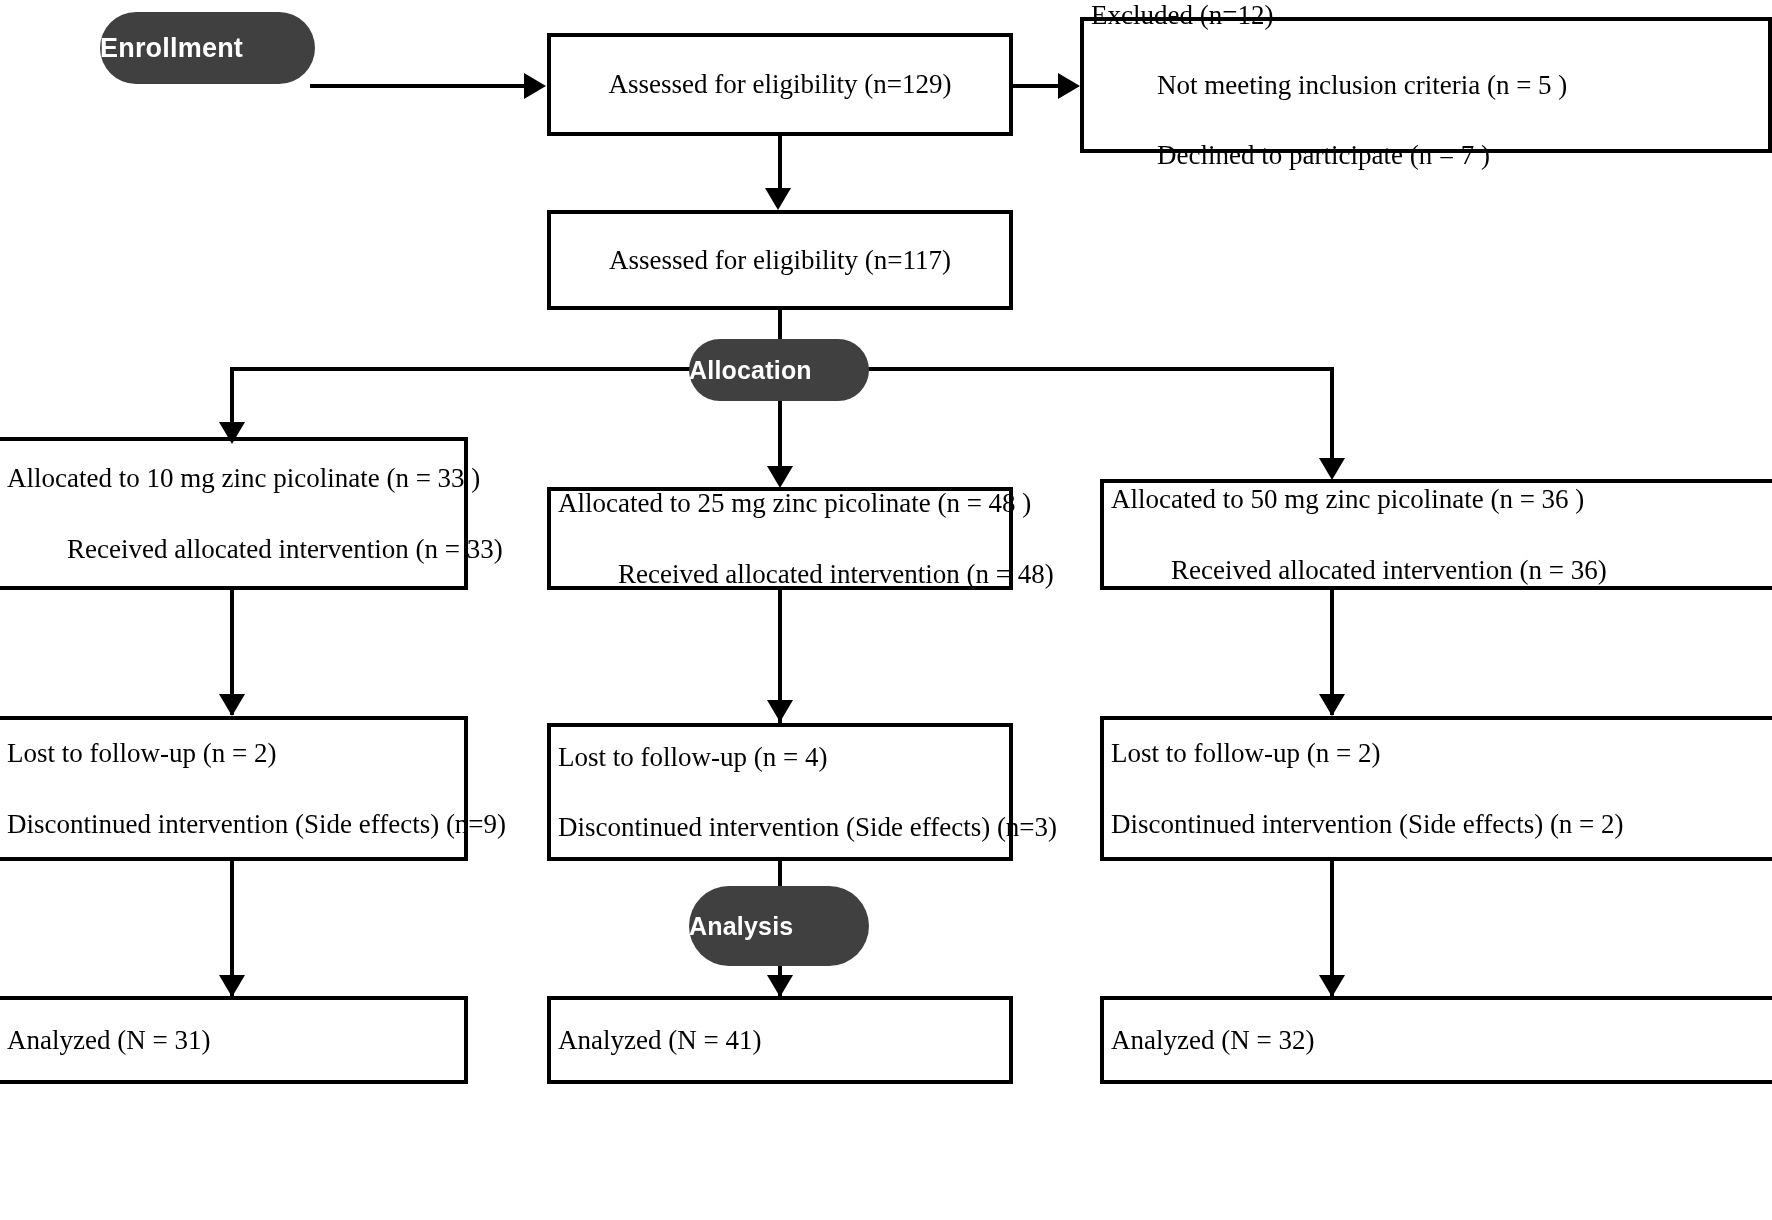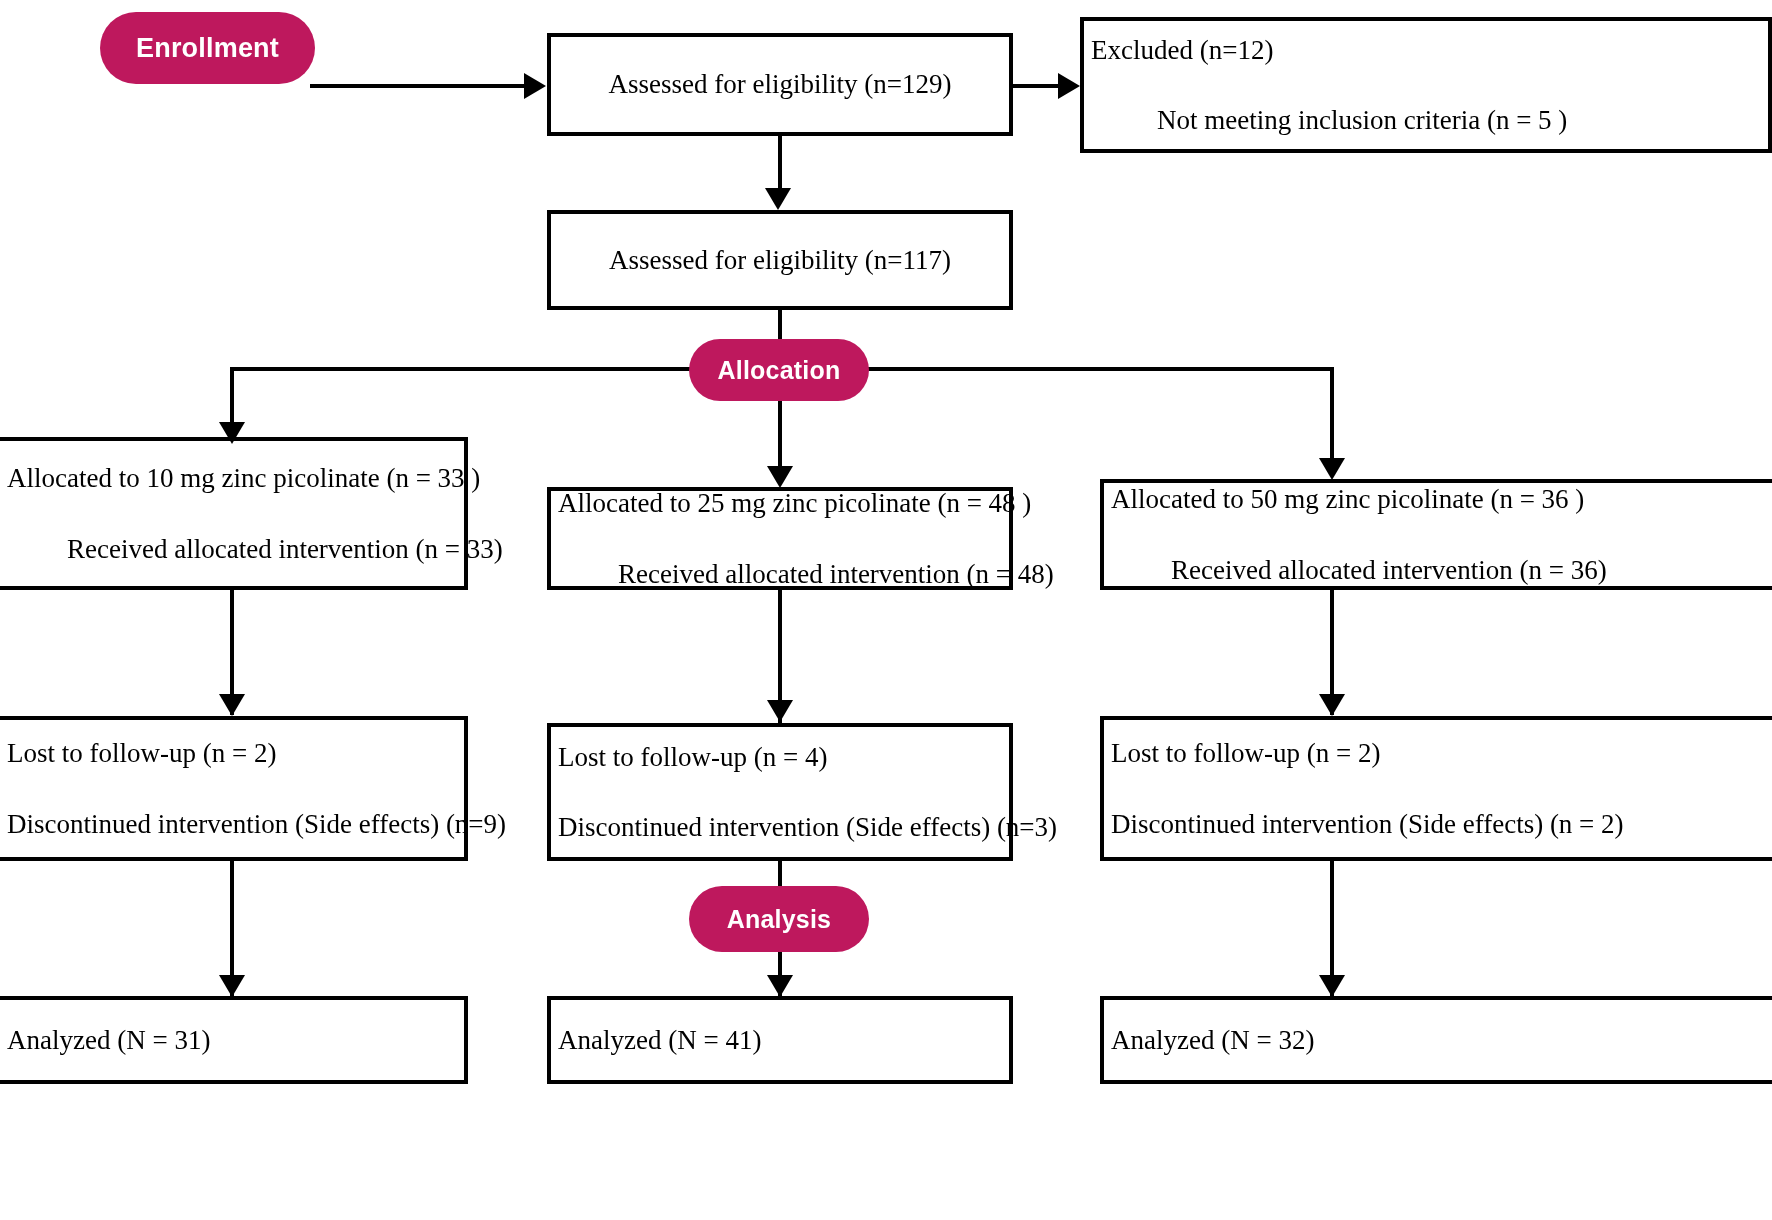--- a/index.html
+++ b/index.html
@@ -47,25 +47,24 @@
     padding-left: 66px;
   }
   .indent-sm {
     padding-left: 60px;
   }
 
   
   .pill {
     position: absolute;
     box-sizing: border-box;
-    background: #be185d;
+    background: #404040;
     border-radius: 999px;
     display: flex;
     align-items: center;
-    justify-content: center;
     color: #ffffff;
     font-family: "Liberation Sans", "DejaVu Sans", sans-serif;
     font-weight: bold;
     letter-spacing: 0.2px;
     z-index: 6;
   }
 
   
   .vline {
     position: absolute;
@@ -113,20 +112,21 @@
   <div class="box center" style="left:547px; top:33px; width:466px; height:103px;">
     <div class="line">Assessed for eligibility (n=129)</div>
   </div>
 
   <div class="hline" style="left:1013px; top:84px; width:52px;"></div>
   <div class="arrow-right" style="left:1058px; top:73px;"></div>
 
   <div class="box pad" style="left:1080px; top:17px; width:692px; height:136px;">
     <div class="line">Excluded (n=12)</div>
     <div class="line indent">Not meeting inclusion criteria (n = 5 )</div>
+    <div class="line indent">Declined to participate (n = 7 )</div>
   </div>
 
   <div class="vline" style="left:778px; top:136px; height:58px;"></div>
   <div class="arrow-down" style="left:765px; top:188px;"></div>
 
   <div class="box center" style="left:547px; top:210px; width:466px; height:100px;">
     <div class="line">Assessed for eligibility (n=117)</div>
   </div>
 
   <div class="vline" style="left:778px; top:310px; height:57px;"></div>
@@ -188,21 +188,21 @@
 
   <div class="vline" style="left:230px; top:861px; height:135px;"></div>
   <div class="arrow-down" style="left:219px; top:975px;"></div>
 
   <div class="vline" style="left:778px; top:861px; height:135px;"></div>
   <div class="arrow-down" style="left:767px; top:975px;"></div>
 
   <div class="vline" style="left:1330px; top:861px; height:135px;"></div>
   <div class="arrow-down" style="left:1319px; top:975px;"></div>
 
-  <div class="pill" style="left:689px; top:886px; width:180px; height:66px; font-size:25px;">
+  <div class="pill" style="left:689px; top:886px; width:180px; height:80px; font-size:25px;">
     <span>Analysis</span>
   </div>
 
   <div class="box pad" style="left:-4px; top:996px; width:472px; height:88px;">
     <div class="line">Analyzed (N = 31)</div>
   </div>
 
   <div class="box pad" style="left:547px; top:996px; width:466px; height:88px;">
     <div class="line">Analyzed (N = 41)</div>
   </div>

